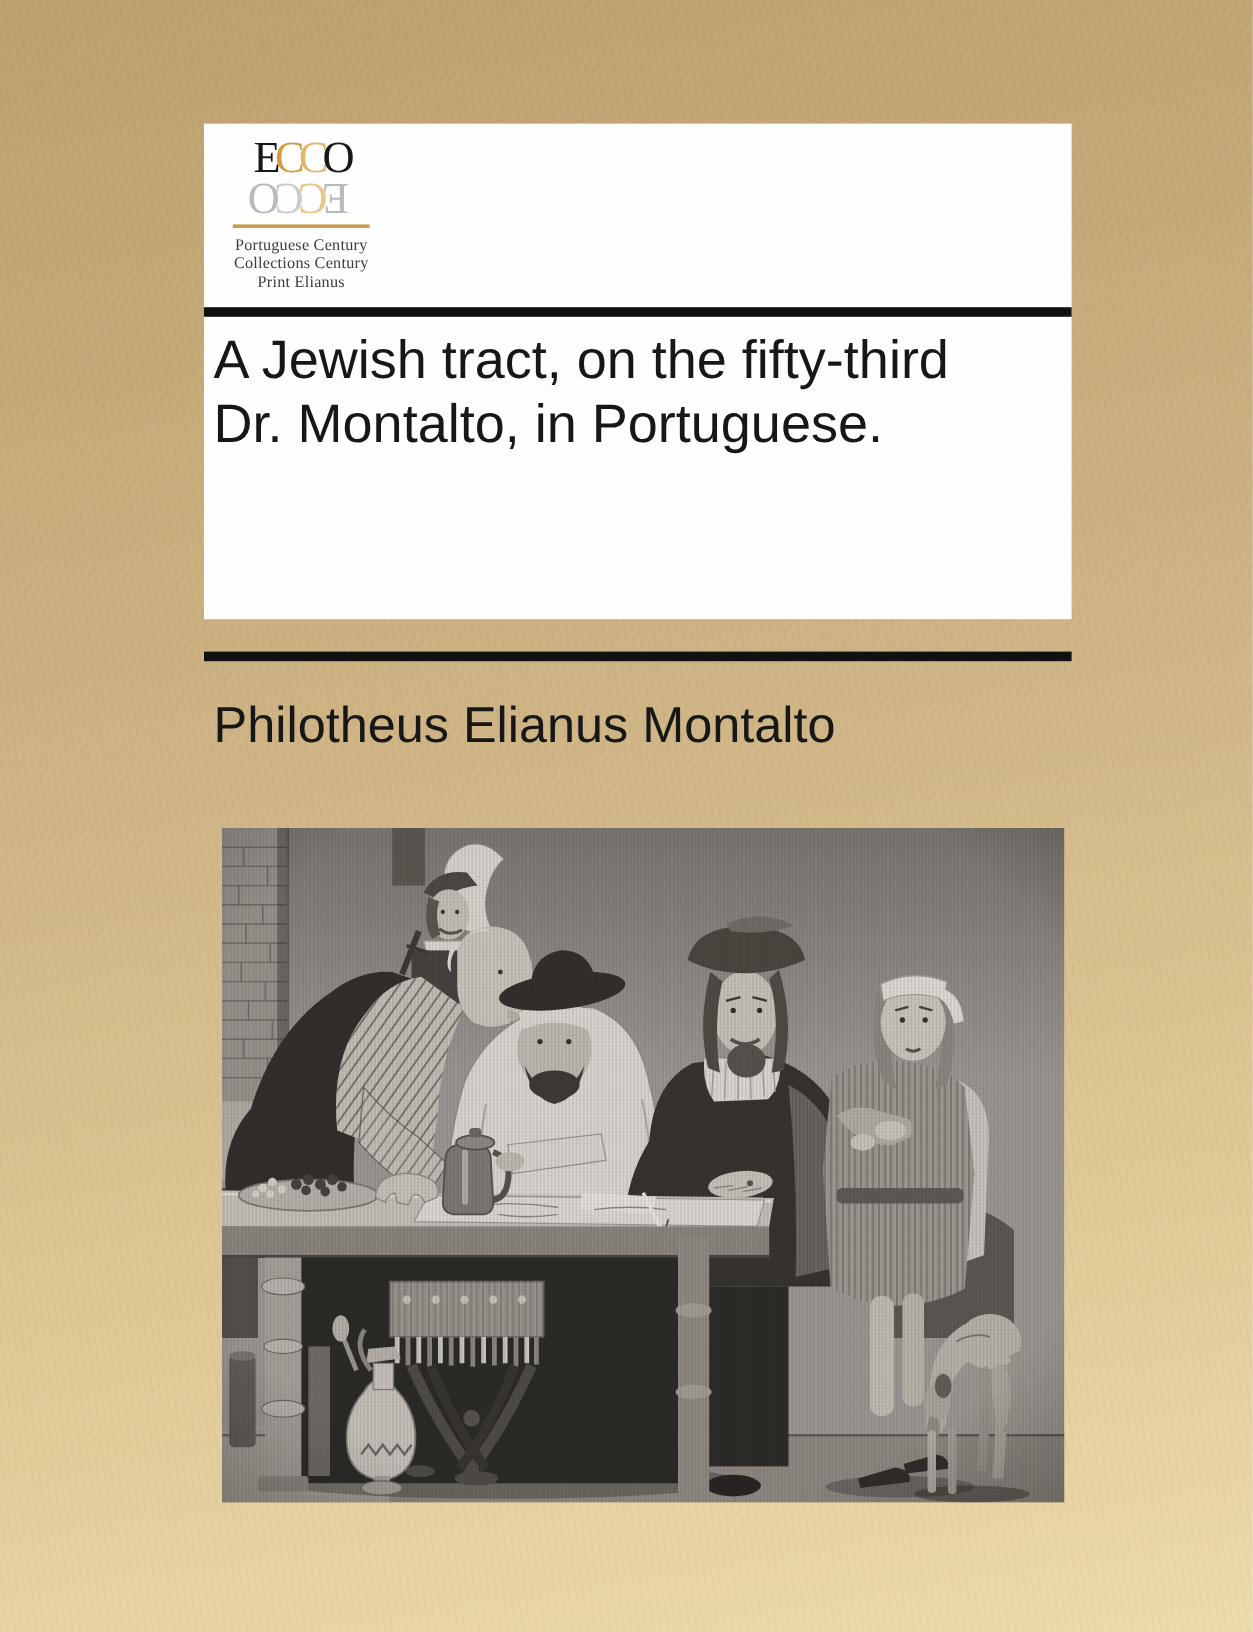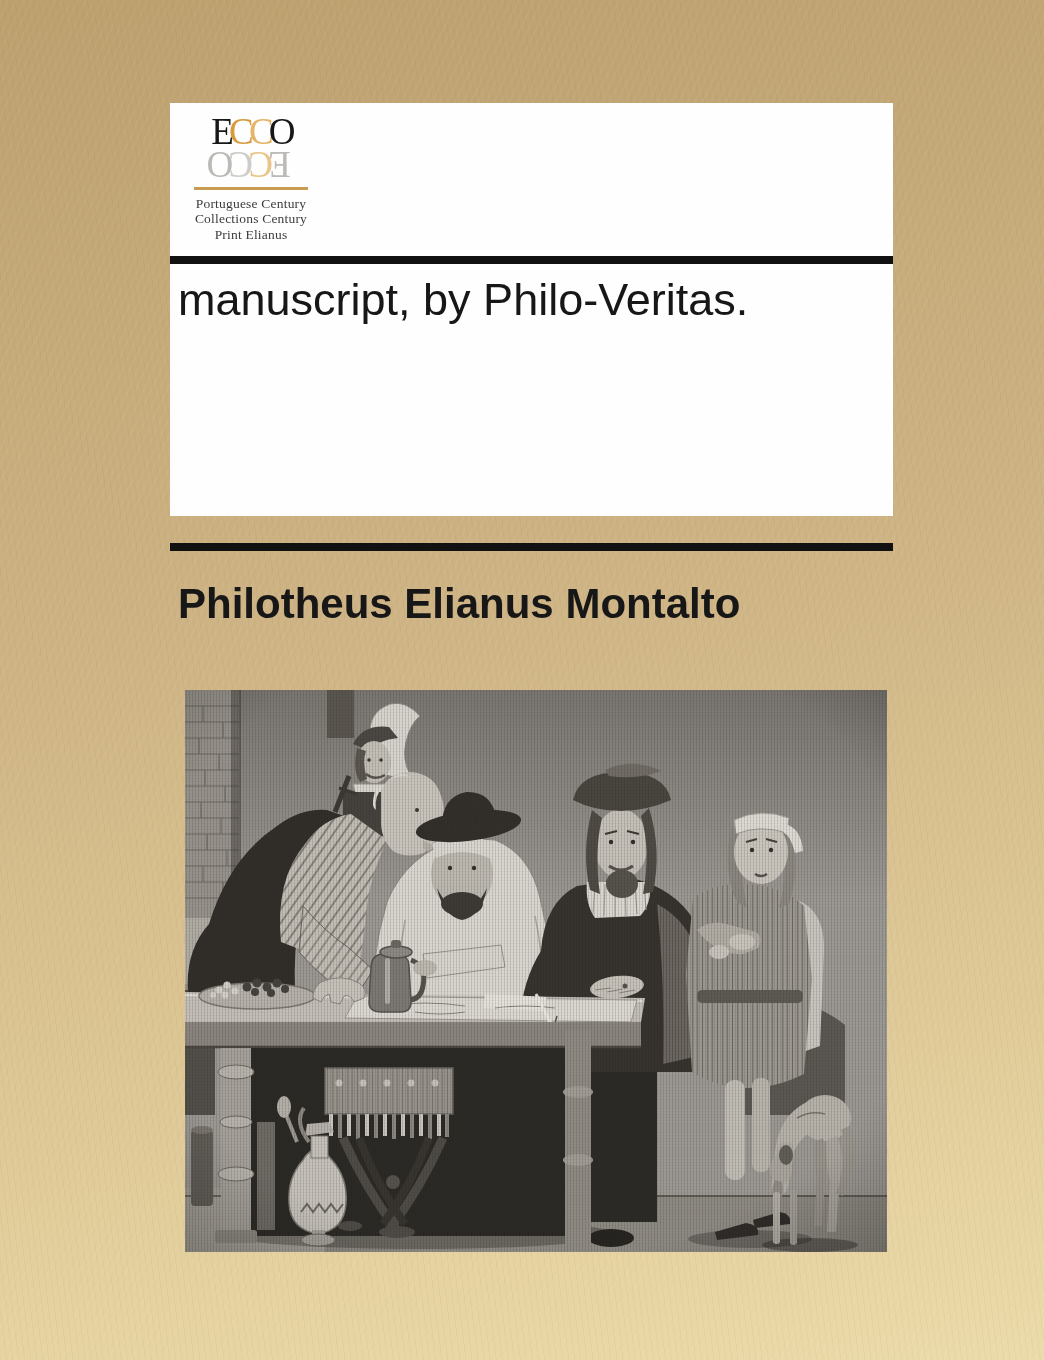--- a/index.html
+++ b/index.html
@@ -47,21 +47,21 @@
     position:absolute;top:22px;right:12px;margin:0;
     font-size:42px;font-weight:400;color:var(--ink);white-space:nowrap;
   }
   .rule{position:absolute;left:0;right:0;height:8px;background:var(--divider);}
   .rule-top{top:153px;}
   .rule-bottom{top:440px;}
   .title{position:absolute;left:8px;top:170px;margin:0;font-weight:400;}
   .title .tline{font-size:45px;line-height:53px;color:var(--ink);white-space:nowrap;}
   .author{
     position:absolute;left:8px;top:477px;
-    font-size:42px;color:var(--ink);white-space:nowrap;font-weight:bold;
+    font-size:42px;color:var(--ink);white-space:nowrap;
   }
   
   .engraving{position:absolute;left:185px;top:690px;width:702px;height:562px;margin:0;}
   .engraving svg{display:block;width:702px;height:562px;}
 </style>
 </head>
 <body>
 
 <section class="panel">
 
@@ -73,21 +73,22 @@
       <div>Portuguese Century</div>
       <div>Collections Century</div>
       <div>Print Elianus</div>
     </div>
   </div>
 
 
   <div class="rule rule-top"></div>
 
   <h2 class="title">
-    <div class="tline">manuscript, by Philo-Veritas.</div>
+    <div class="tline">A Jewish tract, on the fifty-third</div>
+    <div class="tline">Dr. Montalto, in Portuguese.</div>
   </h2>
 
   <div class="rule rule-bottom"></div>
 
   <div class="author">Philotheus Elianus Montalto</div>
 </section>
 
 <figure class="engraving">
   <svg viewBox="0 0 702 562" xmlns="http://www.w3.org/2000/svg">
     <defs>

